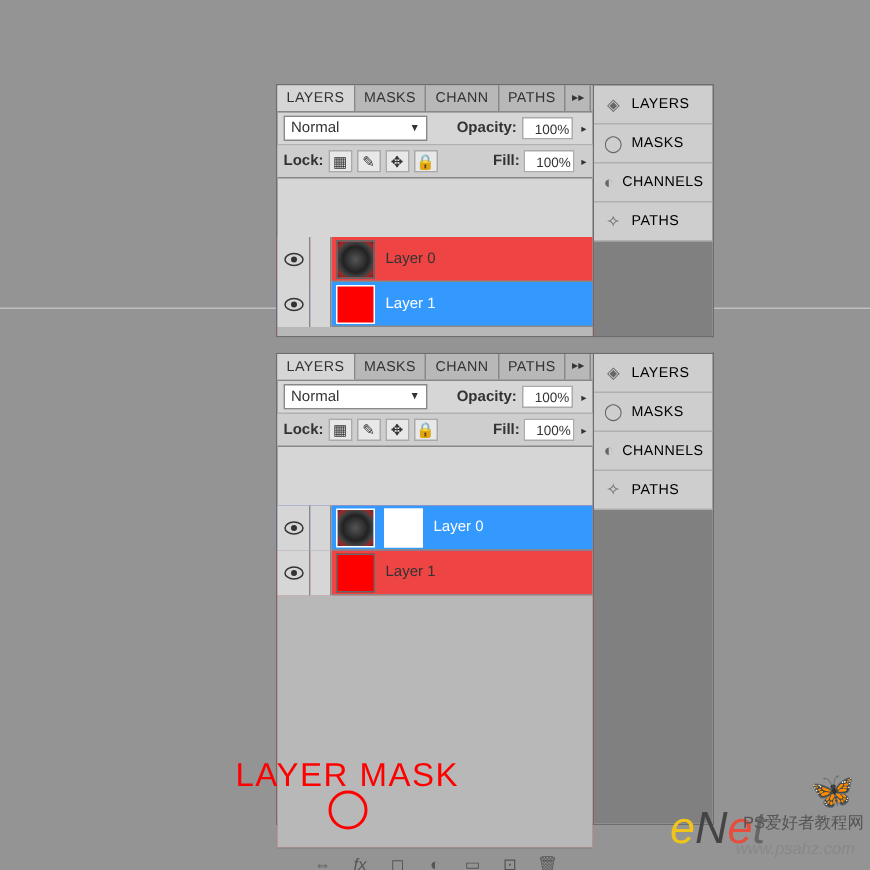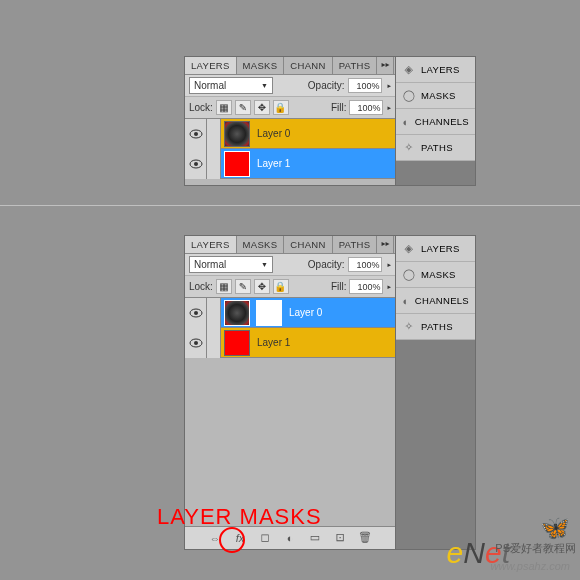--- a/index.html
+++ b/index.html
@@ -10,28 +10,28 @@
 .divider-line { position: absolute; top: 205px; left: 0; width: 580px; height: 1px; background: #c0c0c0; }
 .layers-panel { width: 212px; background: #d6d6d6; border: 1px solid #6d6d6d; font-size: 10px; color: #333; }
 .tabs { display: flex; background: #b8b8b8; height: 18px; border-bottom: 1px solid #888; }
 .tab { padding: 3px 6px; font-size: 9.5px; border-right: 1px solid #888; letter-spacing: 0.3px; }
 .tab.active { background: #d6d6d6; }
 .tab-spacer { flex: 1; }
 .tab-arrows { padding: 3px 4px; font-size: 8px; }
 .tab-menu { padding: 3px 4px; border-left: 1px solid #888; font-size: 10px; }
 .controls-row { display: flex; align-items: center; height: 22px; padding: 2px 4px; border-bottom: 1px solid #b0b0b0; gap: 4px; }
 .dropdown { background: #fff; border: 1px solid #888; height: 17px; padding: 1px 4px; font-size: 10px; display: flex; align-items: center; justify-content: space-between; }
-.blend-mode { width: 84px; }
+.blend-mode { width: 96px; }
 .caret { font-size: 7px; }
-.label-small { font-size: 10px; }
+.label-small { font-size: 10px; font-weight: bold; }
 .val-box { background: #fff; border: 1px solid #aaa; width: 34px; height: 15px; font-size: 9px; display: flex; align-items: center; justify-content: flex-end; padding-right: 2px; }
 .tri { font-size: 7px; margin-left: 1px; }
 .lock-row { display: flex; align-items: center; height: 22px; padding: 2px 4px; border-bottom: 1px solid #888; background: #cecece; gap: 3px; }
 .lock-icon { width: 16px; height: 15px; border: 1px solid #aaa; background: #e8e8e8; display: flex; align-items: center; justify-content: center; font-size: 10px; }
-.layer-list { background: #eab308; }
+.layer-list { background: #ef4444; margin-top: 39px; }
 .layer-row { display: flex; align-items: center; height: 30px; border-bottom: 1px solid #888; }
 .layer-row.selected { background: #3399ff; color: #fff; }
 .eye-col { width: 22px; height: 30px; border-right: 1px solid #888; display: flex; align-items: center; justify-content: center; background: #d6d6d6; }
 .link-col { width: 14px; height: 30px; border-right: 1px solid #888; background: #d6d6d6; }
 .selected .eye-col, .selected .link-col { background: #d6d6d6; }
 .thumb { width: 26px; height: 26px; margin: 0 3px; border: 1px solid #666; }
 .selected .thumb { border: 1px solid #fff; }
 .thumb.dark { background: radial-gradient(circle at 50% 50%, #555 0%, #222 50%, #444 70%, #aa2222 85%, #333 100%); }
 .thumb.red { background: #ff0000; }
 .thumb.white { background: #fff; }
@@ -228,19 +228,19 @@
         <span>CHANNELS</span>
       </div>
     <div class="side-item">
         <span class="side-icon">✧</span>
         <span>PATHS</span>
       </div>
     <div class="side-fill"></div>
   </div>
 </div>
 
-<div class="annotation">LAYER MASKS</div>
+<div class="annotation">LAYER MASK</div>
 <div class="circle-ann"></div>
 
 <div class="butterfly">🦋</div>
 <div class="enet"><span class="e1">e</span><span class="n">N</span><span class="e2">e</span><span class="t">t</span></div>
 <div class="watermark1">PS爱好者教程网</div>
 <div class="watermark2">www.psahz.com</div>
 
 </body></html>

